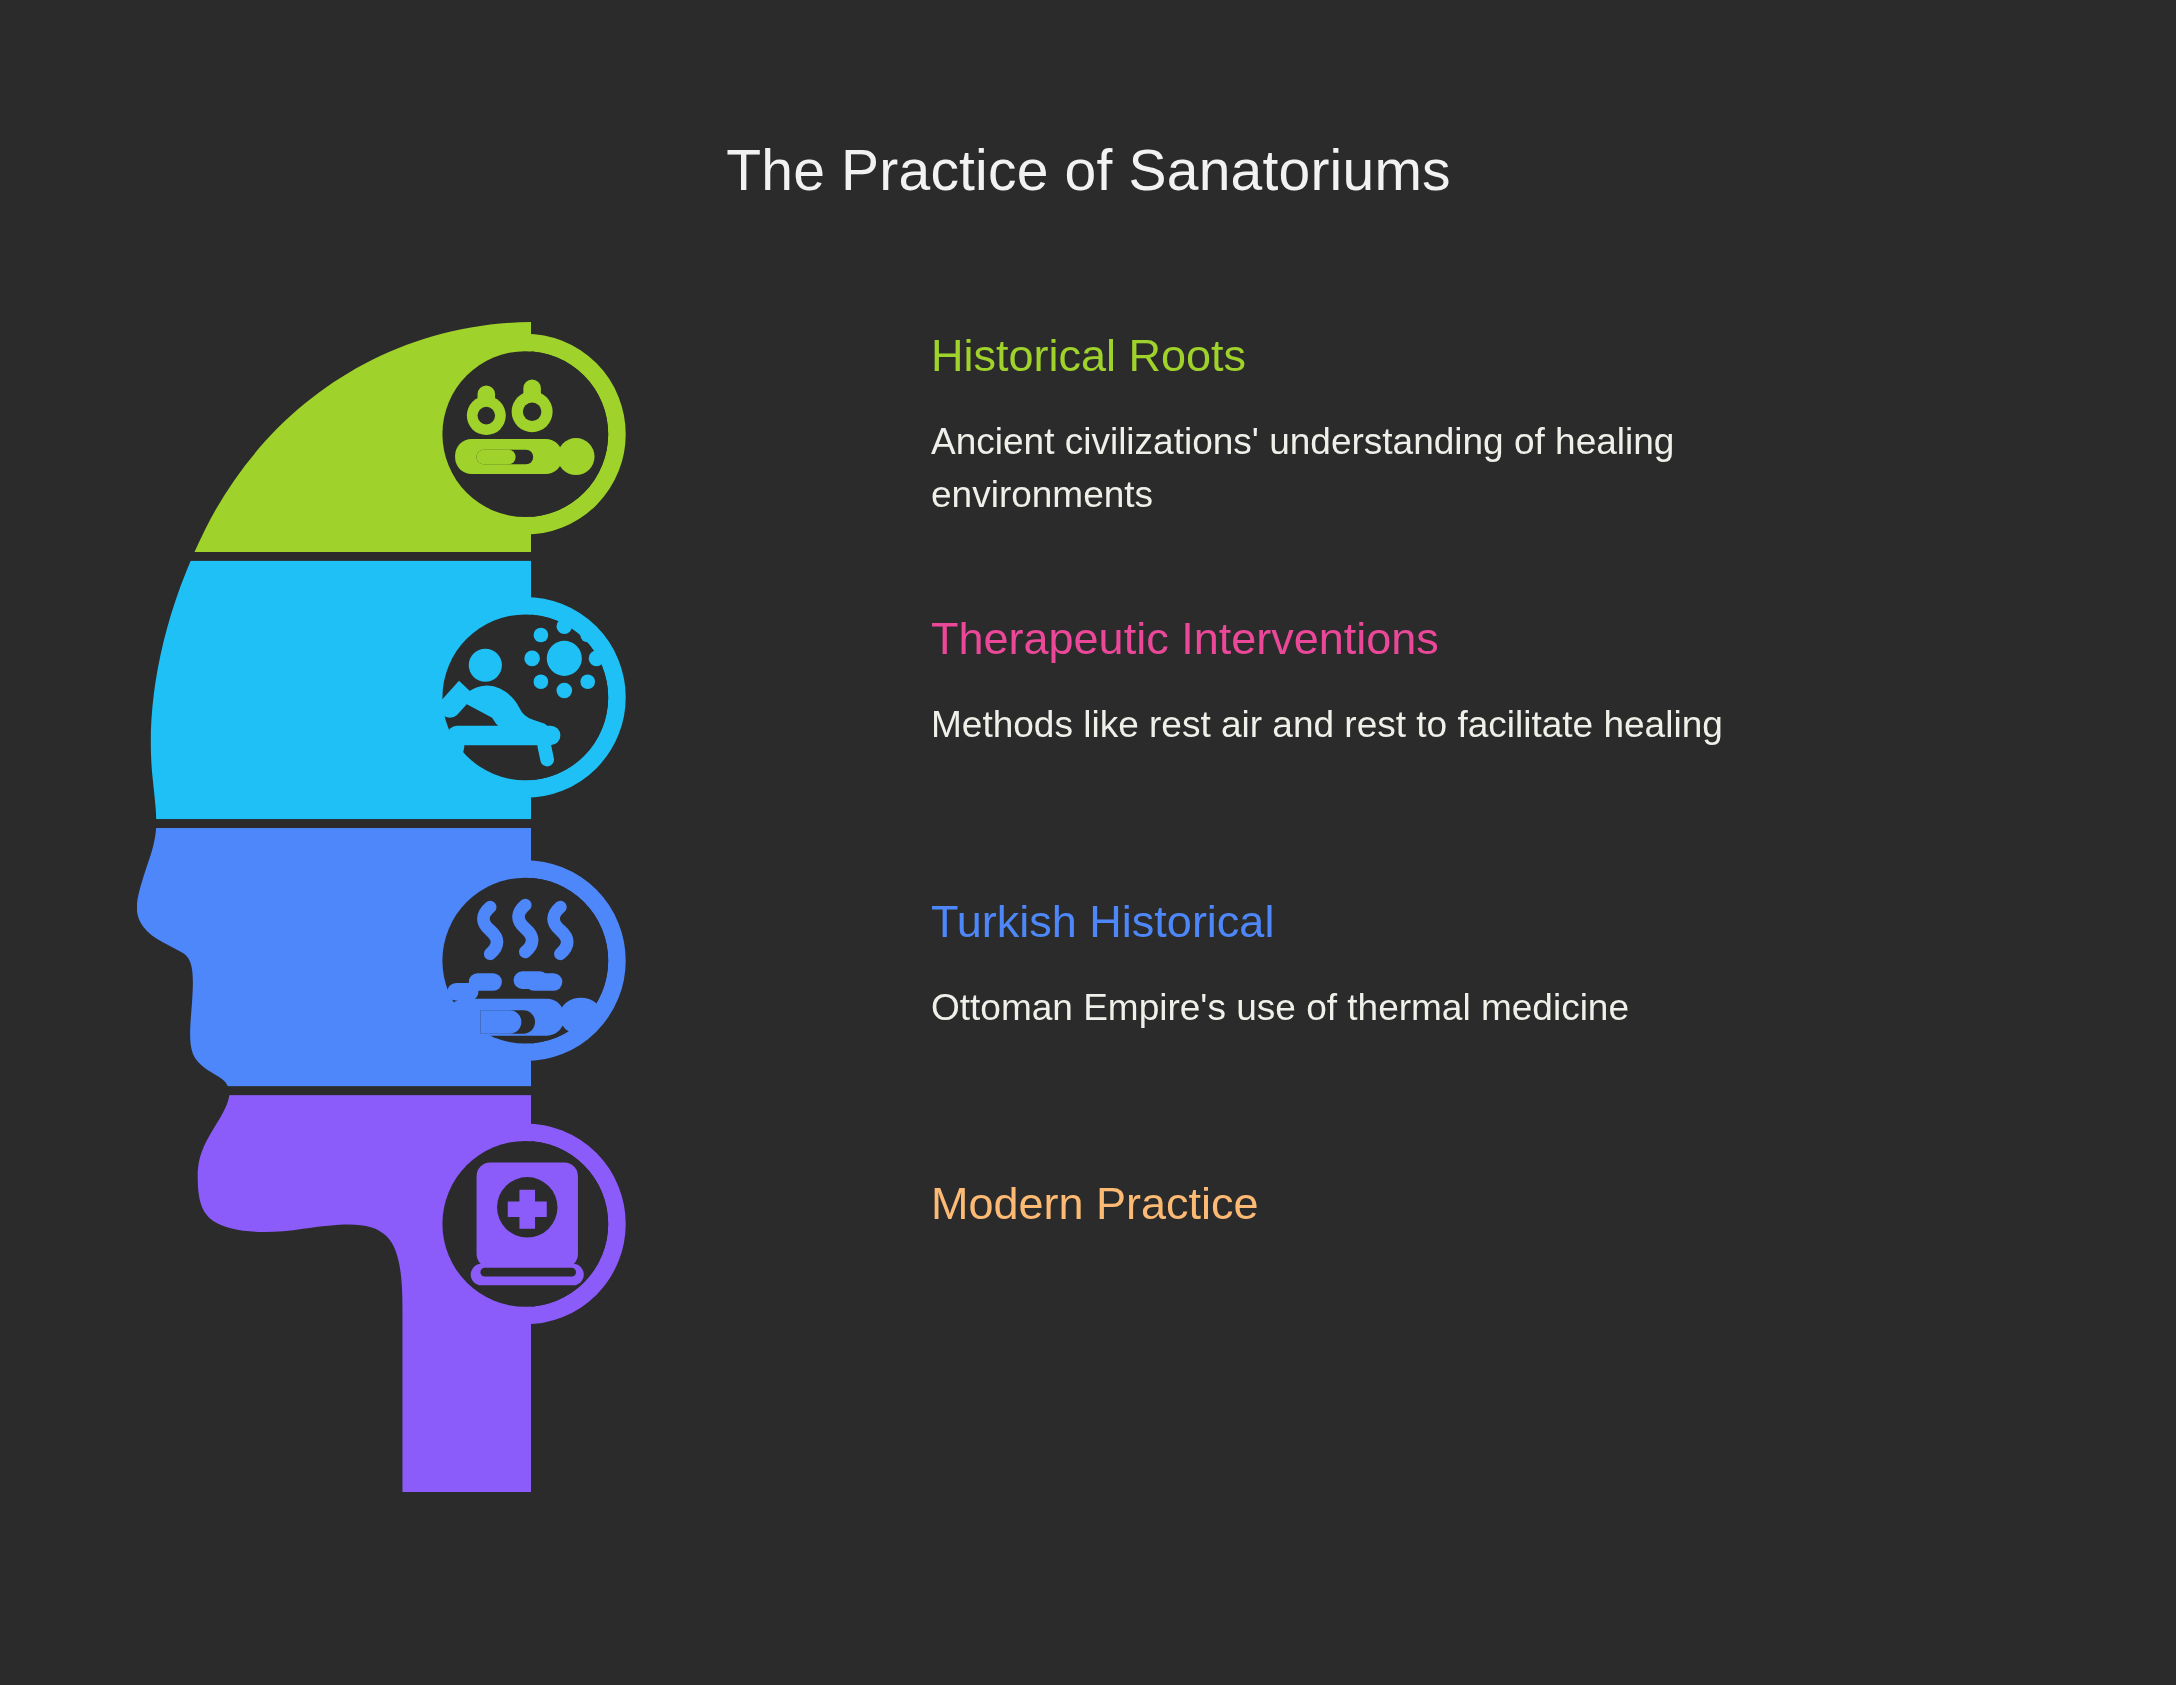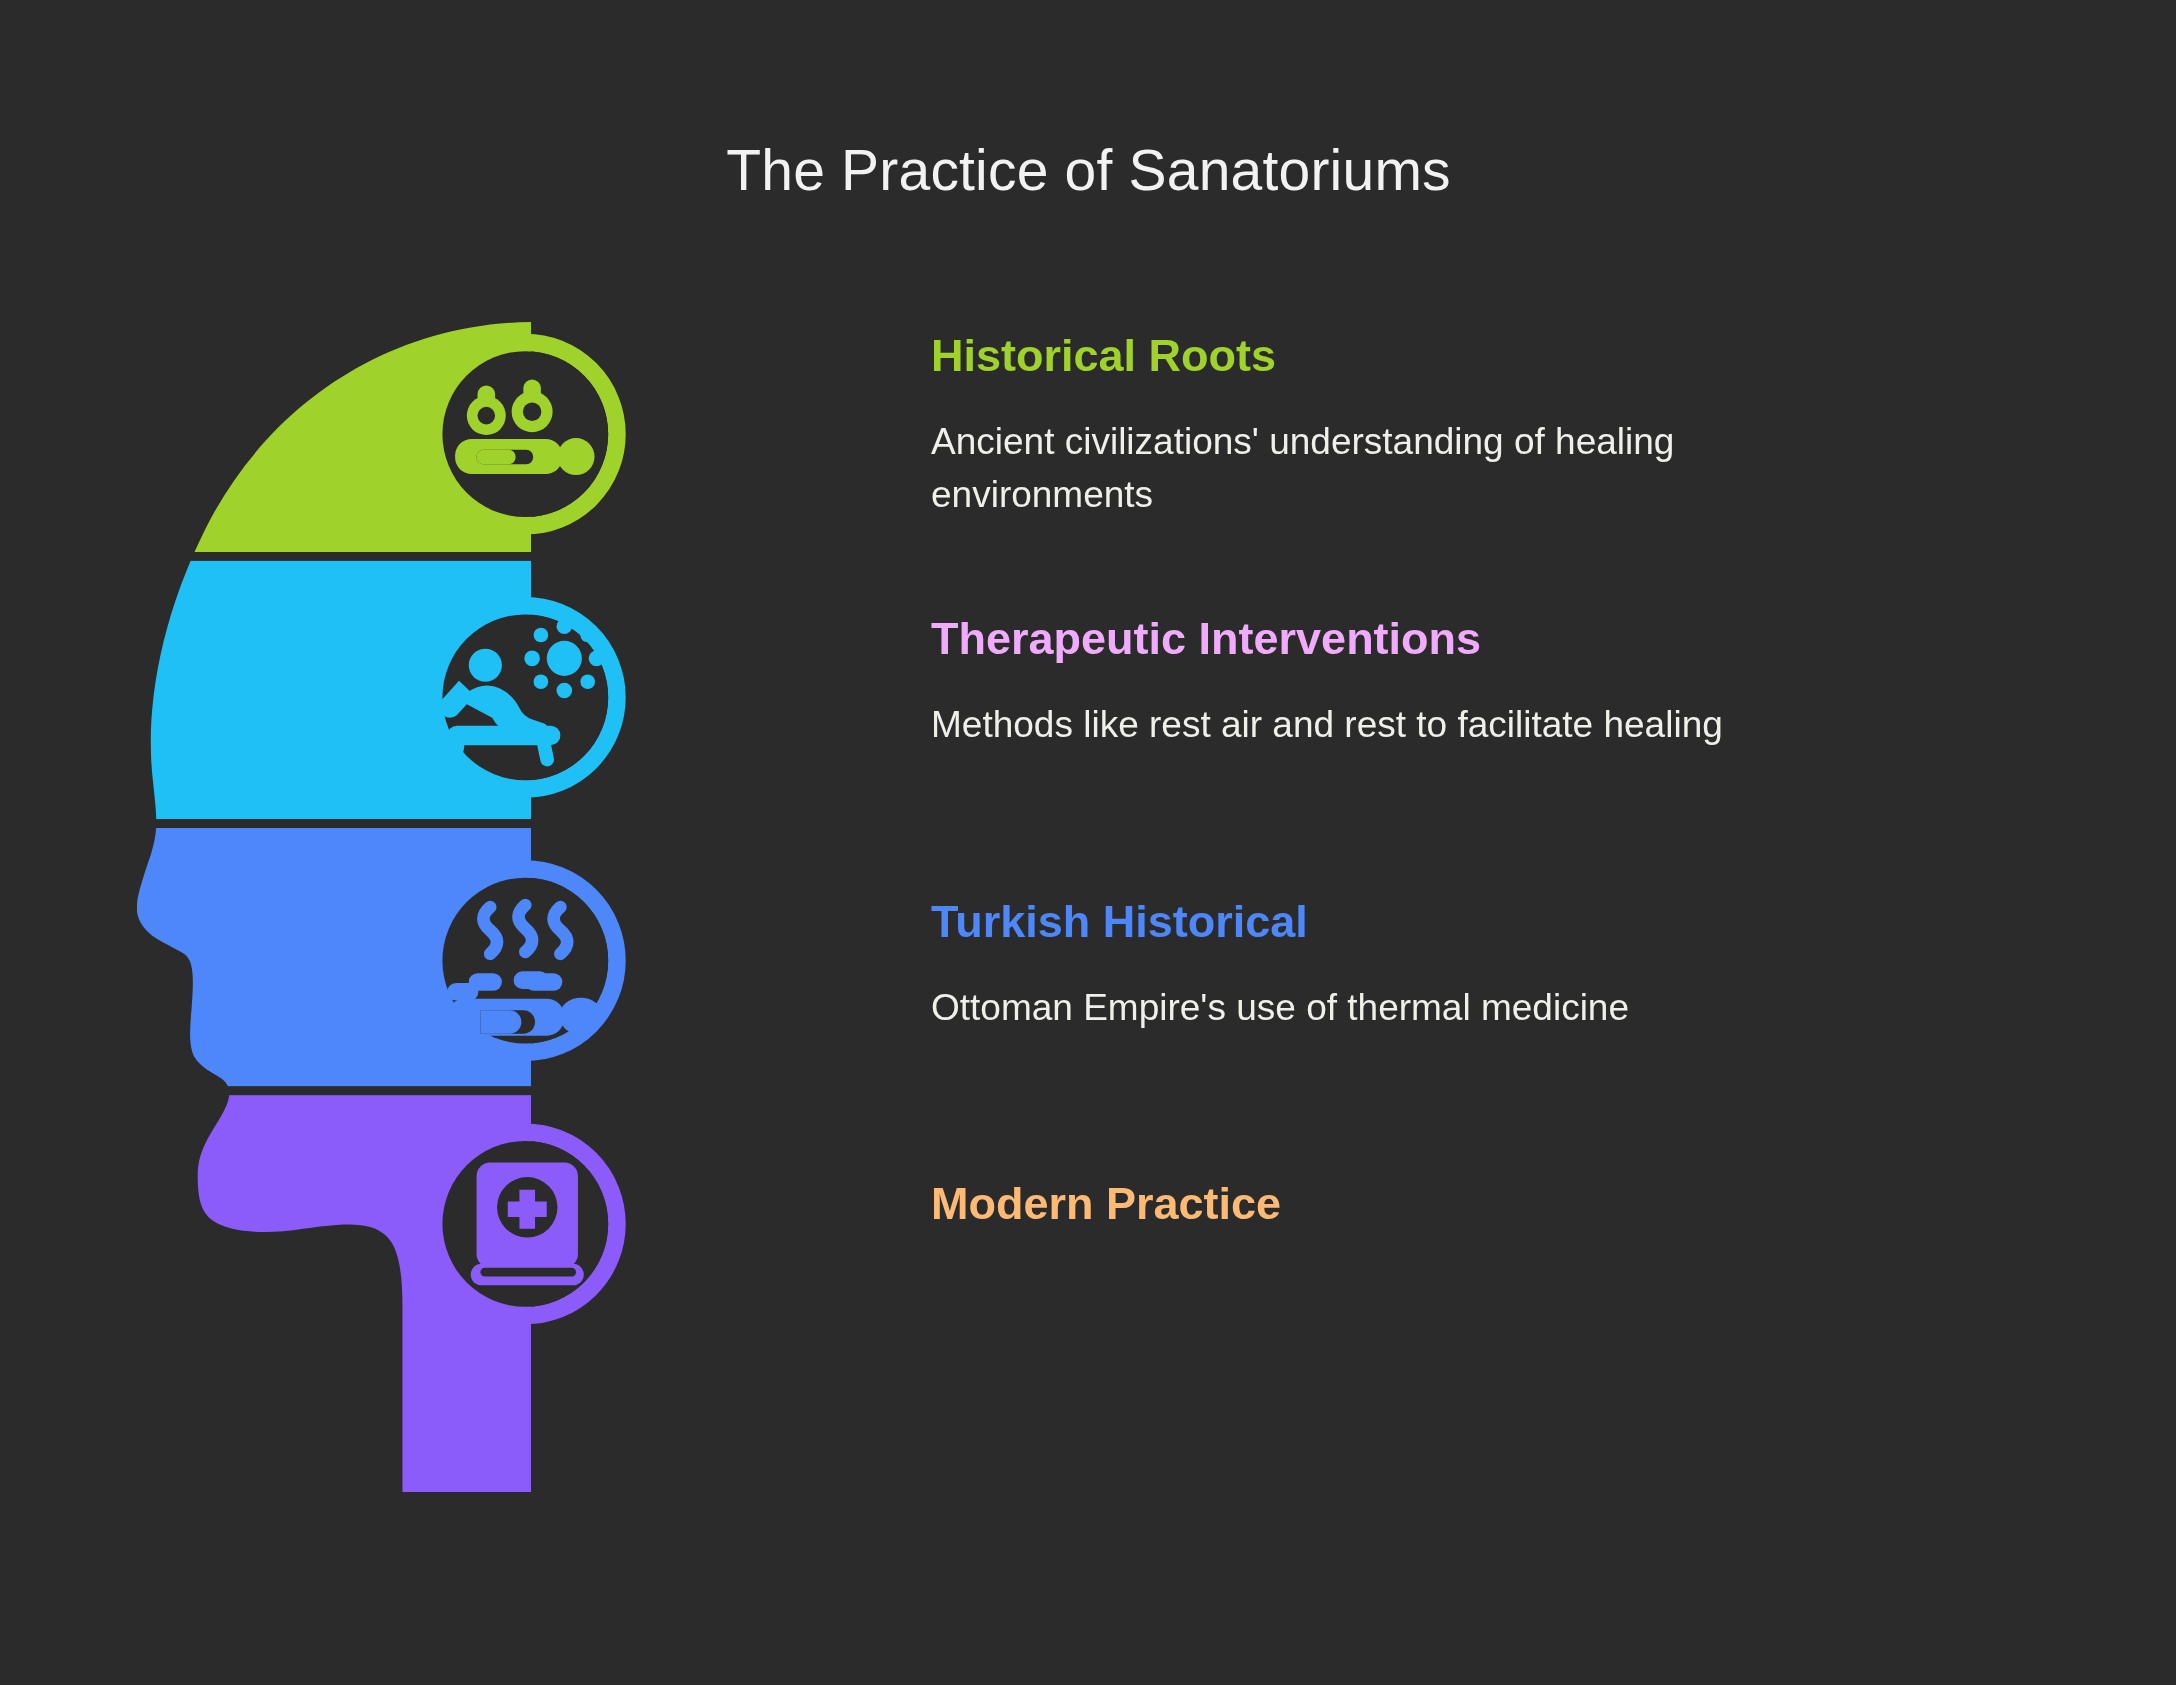--- a/index.html
+++ b/index.html
@@ -48,21 +48,21 @@
     left: 0;
     width: 1151px;
   }
   .section.s0 { top: 0px; }
   .section.s1 { top: 283px; }
   .section.s2 { top: 566px; }
   .section.s3 { top: 848px; }
 
   .sec-title {
     font-size: 45px;
-    font-weight: bold;
+    font-weight: normal;
     margin: 0 0 0 0;
     line-height: 1.05;
     white-space: nowrap;
   }
   .sec-desc {
     font-size: 37px;
     font-weight: 400;
     color: #f0f0ea;
     line-height: 1.42;
     margin-top: 37px;
@@ -211,21 +211,21 @@
     </g>
   </g>
 </svg>
 
 <div id="sections">
   <div class="section s0">
     <div class="sec-title" style="color: rgb(159, 210, 43);">Historical Roots</div>
     <div class="sec-desc">Ancient civilizations' understanding of healing environments</div>
   </div>
   <div class="section s1">
-    <div class="sec-title" style="color: #f0abfc;">Therapeutic Interventions</div>
+    <div class="sec-title" style="color: #ec4899;">Therapeutic Interventions</div>
     <div class="sec-desc">Methods like rest air and rest to facilitate healing</div>
   </div>
   <div class="section s2">
     <div class="sec-title" style="color: rgb(77, 135, 250);">Turkish Historical</div>
     <div class="sec-desc">Ottoman Empire's use of thermal medicine</div>
   </div>
   <div class="section s3">
     <div class="sec-title" style="color: #fdba74;">Modern Practice</div>
   </div>
 </div>

